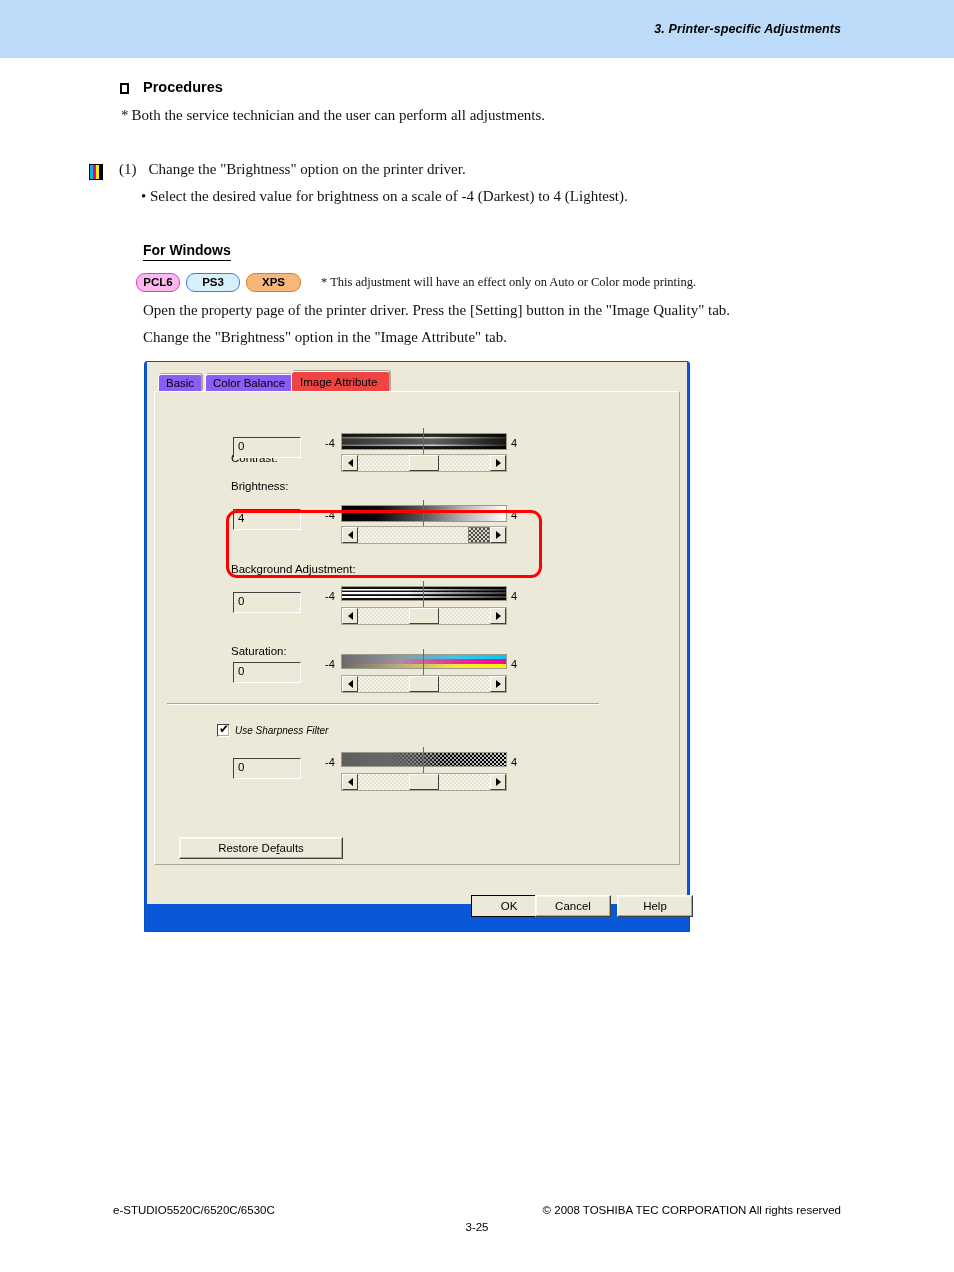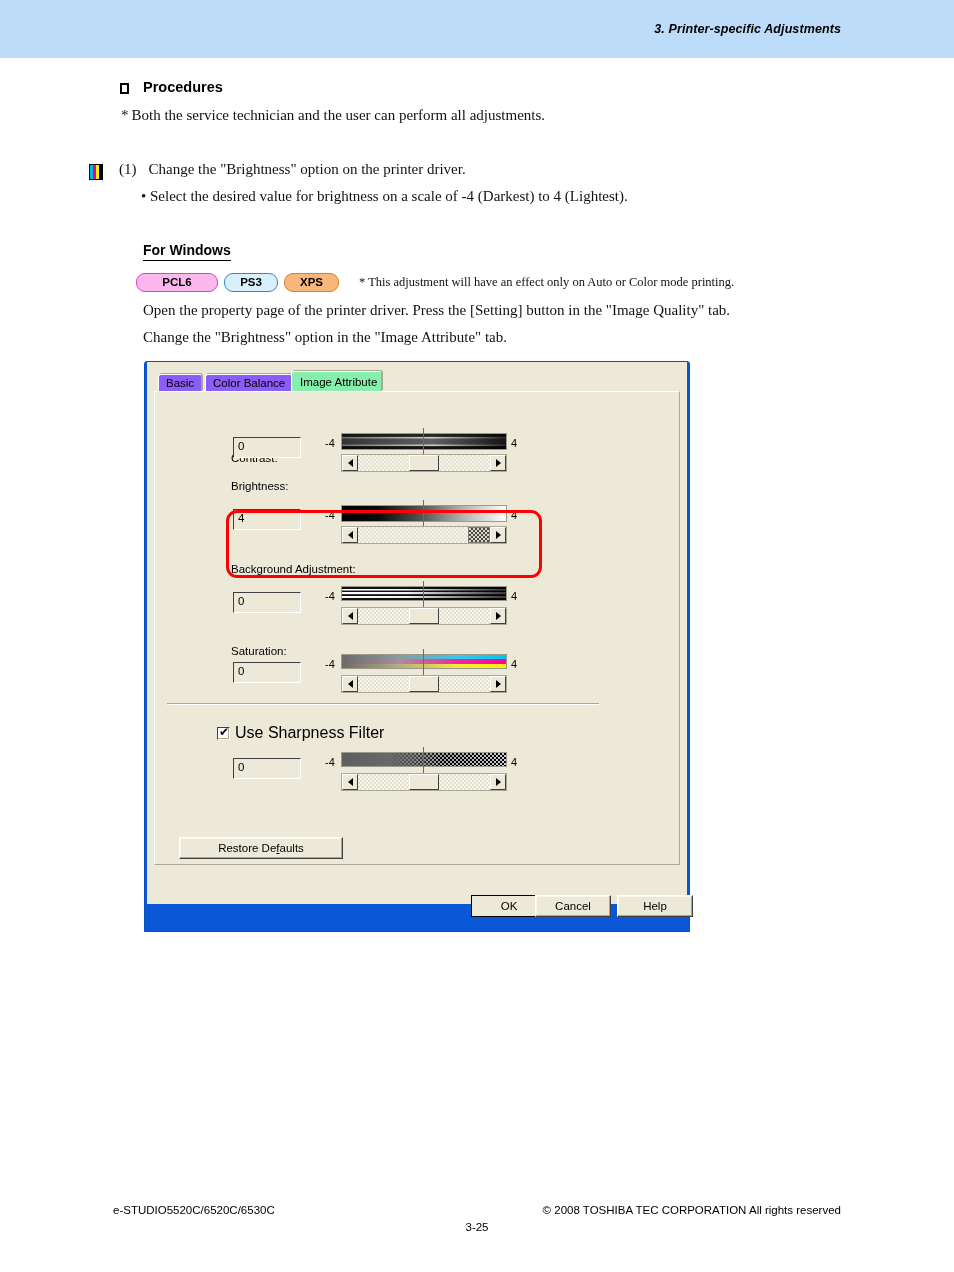--- a/index.html
+++ b/index.html
@@ -71,21 +71,21 @@
   }
 
   
   .badge-row {
     position:absolute; left:136px; top:273px;
     display:flex; align-items:center; gap:6px;
   }
   .badge {
     font-family:"Liberation Sans", sans-serif;
     font-size:11.5px; font-weight:bold; color:#000;
-    padding:2px 0 3px 0; width:82px; text-align:center;
+    padding:2px 0 3px 0; width:44px; text-align:center;
     border-radius:9px;
   }
   .badge.pcl6 { background:#fbb8ee; border:1.3px solid #e23fbd; }
   .badge.ps3  { background:#d8f0fb; border:1.3px solid #3d7fd4; width:54px; }
   .badge.xps  { background:#f7b77a; border:1.3px solid #d9802a; width:55px; }
   .badge-note {
     margin-left:14px; font-size:12.5px; color:#111; white-space:nowrap;
   }
 
   .para1 { position:absolute; left:143px; top:302px; font-size:15px; color:#111; white-space:nowrap; }
@@ -135,22 +135,22 @@
     background:#8b5cf6;
     border:1px solid #fff;
     border-right-color:#aca899; border-bottom:none;
     border-top-color:#fff; border-left-color:#fff;
     font-size:11.5px; color:#000;
     padding:2px 7px 2px 7px;
     border-radius:3px 3px 0 0;
     box-shadow: 1px -1px 0 #aca899;
   }
   .tab.active {
-    background:#86efac; z-index:5;
-    padding:4px 4px 3px 8px;
+    background:#ef4444; z-index:5;
+    padding:4px 12px 3px 8px;
     border:1px solid #fff; border-right-color:#aca899; border-bottom:none;
     box-shadow: 1px -1px 0 #aca899;
   }
   .tabpage {
     position:absolute; left:7px; right:7px; top:29px; height:474px;
     background:#ece9d8;
     border:1px solid #fff; border-right-color:#aca899; border-bottom-color:#aca899;
     outline:0;
   }
   .tabpage::after{
@@ -222,21 +222,21 @@
   .cbox {
     width:13px; height:13px; background:#fff;
     border:1px solid #404040; border-right-color:#fff; border-bottom-color:#fff;
     box-shadow: inset -1px -1px 0 #aca899;
     position:relative;
   }
   .cbox::after{
     content:"✔"; position:absolute; left:1px; top:-3px;
     font-size:12px; color:#000; font-family:"DejaVu Sans", sans-serif;
   }
-  .cblabel { font-size:16px; color:#000; white-space:nowrap; }
+  .cblabel { font-size:10px; color:#000; white-space:nowrap;font-style:italic; }
 
   
   .pbtn {
     position:absolute;
     background:#ece9d8;
     border:1px solid #fff; border-right-color:#404040; border-bottom-color:#404040;
     box-shadow: inset -1px -1px 0 #aca899, inset 1px 1px 0 #f7f6ef;
     font-size:11.5px; color:#000;
     display:flex; align-items:center; justify-content:center;
   }

